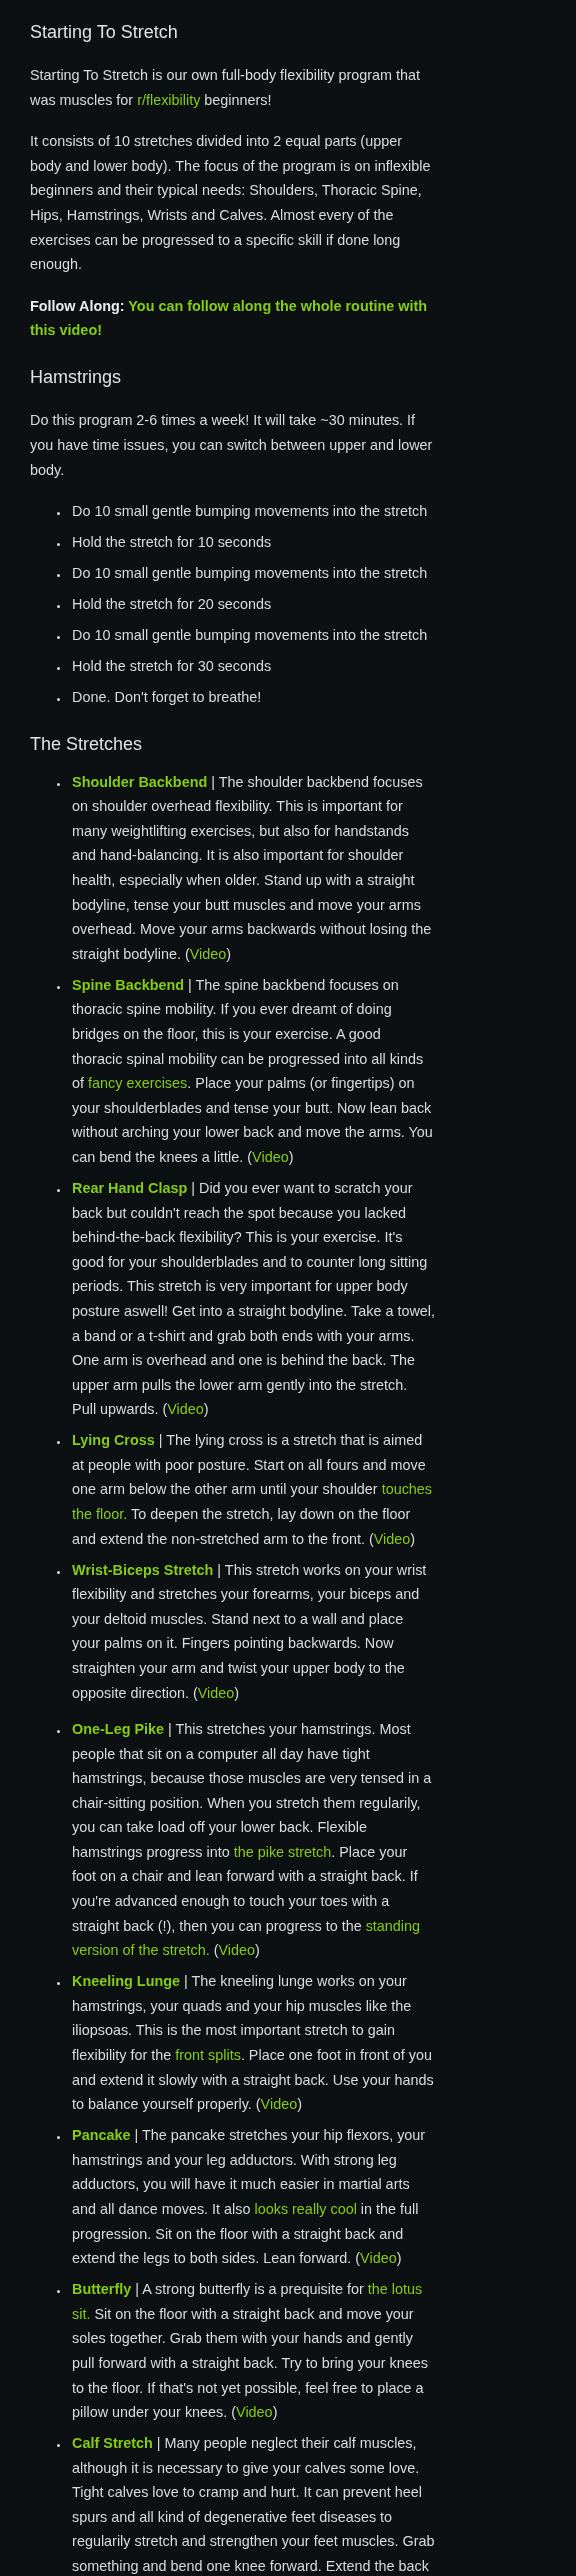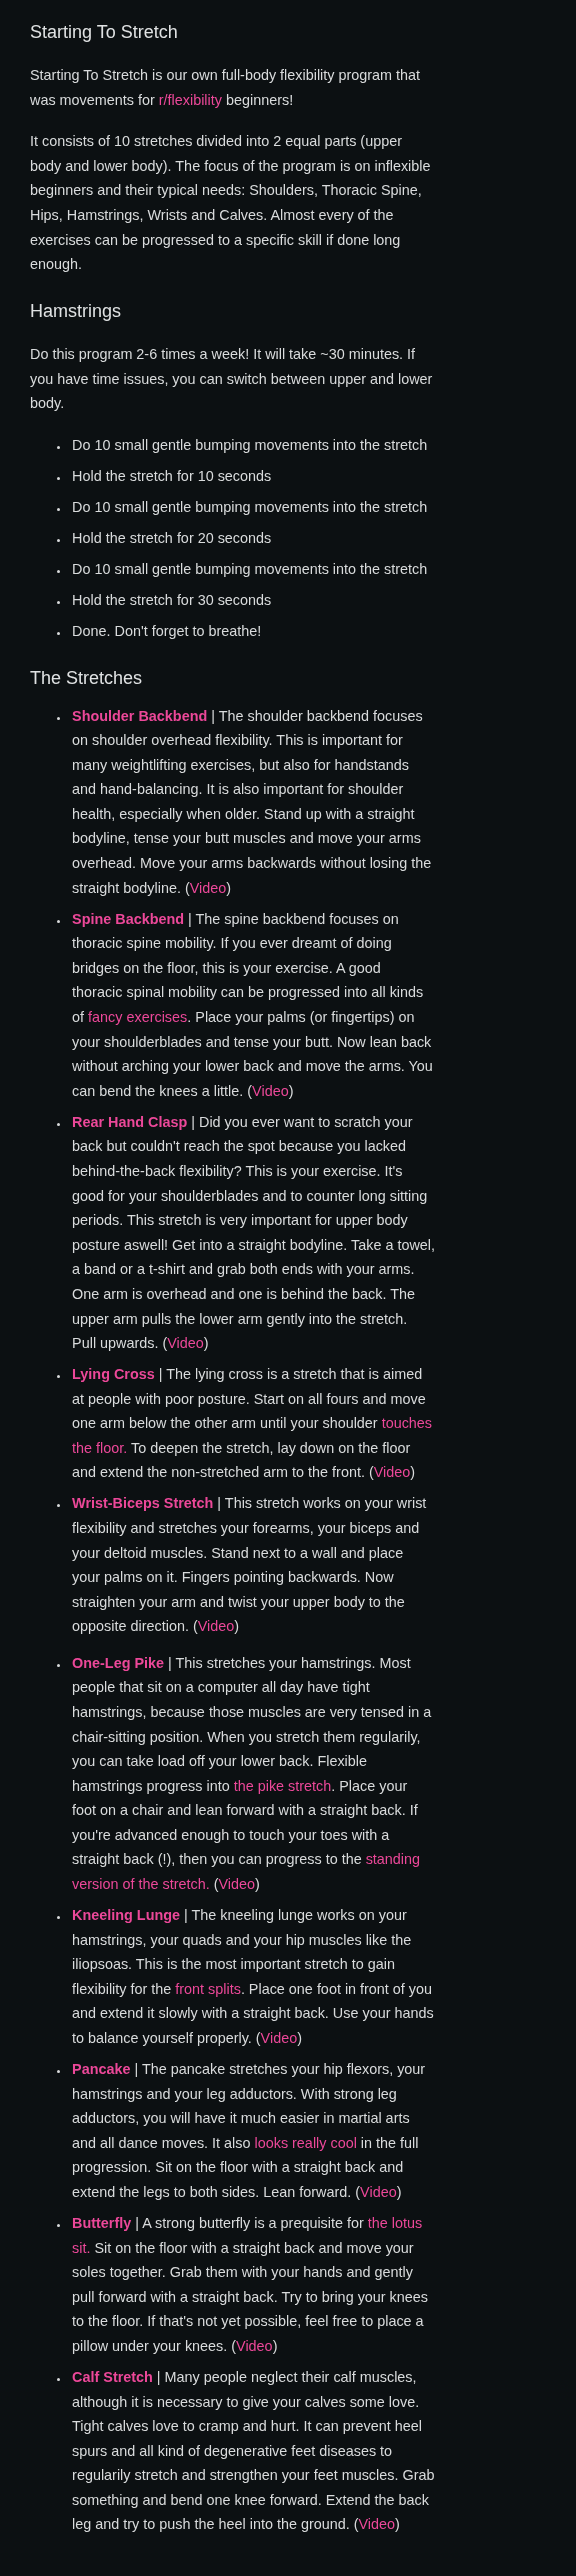--- a/index.html
+++ b/index.html
@@ -35,37 +35,38 @@
     padding-left: 40px;
     list-style: disc outside;
   }
   li {
     margin-bottom: 6.4px;
     padding-left: 2.1px;
   }
   li::marker { color: #d9dbdc; font-size: 0.8em; }
   .bold-text { font-weight: 700; color: #eaebec; }
   a.lnk {
-    color: #ec4899;
+    color: #84cc16;
     text-decoration: none;
     cursor: pointer;
   }
   a.lnk.bold { font-weight: 700; }
 </style>
 </head>
 <body>
 
 <div class="content">
 
   <h1>Starting To Stretch</h1>
 
-  <p><span class="txt">Starting To Stretch is our own full-body flexibility program that was movements for </span><a class="lnk" href="#">r/flexibility</a><span class="txt"> beginners!</span></p>
+  <p><span class="txt">Starting To Stretch is our own full-body flexibility program that was muscles for </span><a class="lnk" href="#">r/flexibility</a><span class="txt"> beginners!</span></p>
 
   <p><span class="txt">It consists of 10 stretches divided into 2 equal parts (upper body and lower body). The focus of the program is on inflexible beginners and their typical needs: Shoulders, Thoracic Spine, Hips, Hamstrings, Wrists and Calves. Almost every of the exercises can be progressed to a specific skill if done long enough.</span></p>
 
+  <p><span class="bold-text">Follow Along: </span><a class="lnk bold" href="#">You can follow along the whole routine with this video!</a></p>
 
 
   <h2>Hamstrings</h2>
 
   <p><span class="txt">Do this program 2-6 times a week! It will take ~30 minutes. If you have time issues, you can switch between upper and lower body.</span></p>
 
 
   <ul>
     <li><span class="txt">Do 10 small gentle bumping movements into the stretch</span></li>
     <li><span class="txt">Hold the stretch for 10 seconds</span></li>

